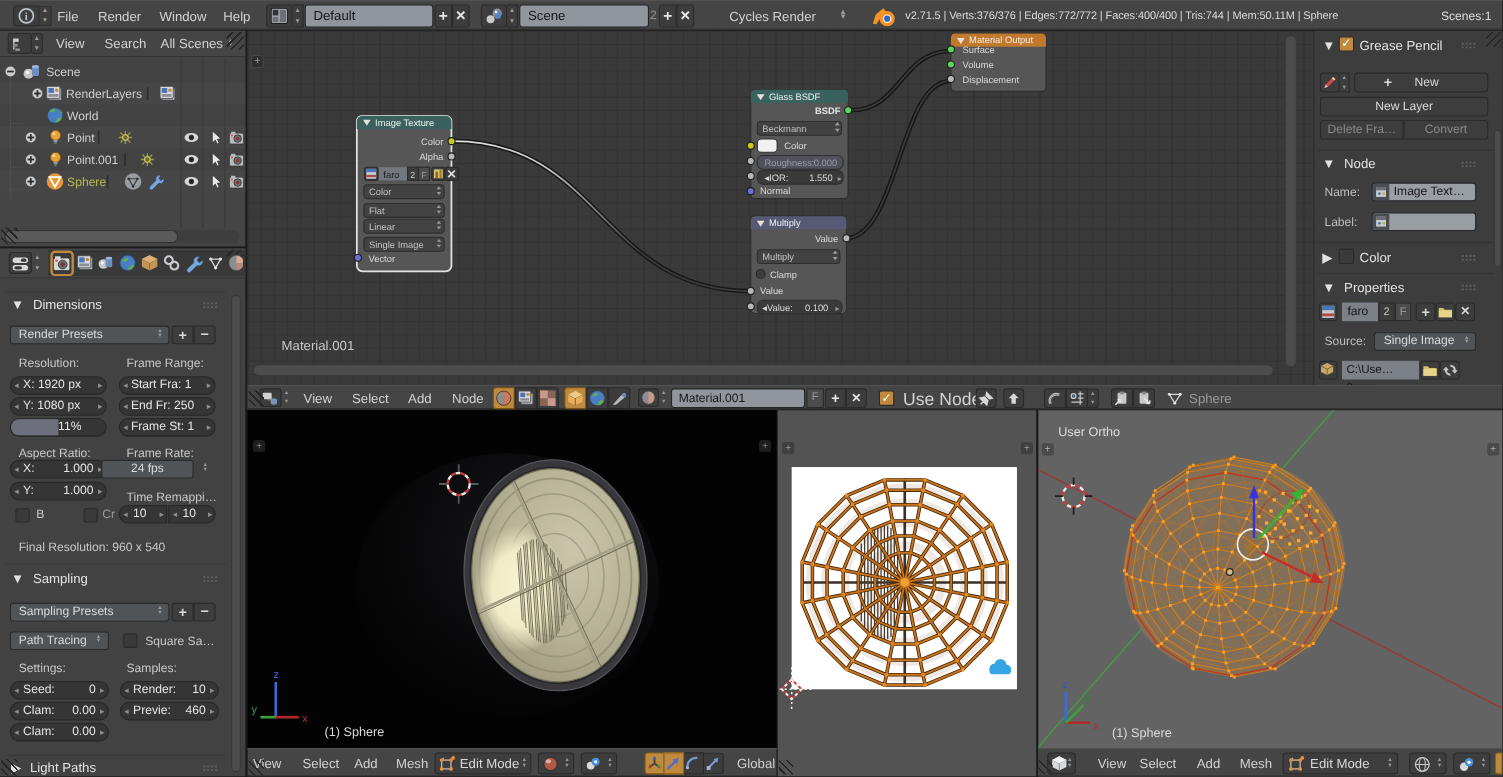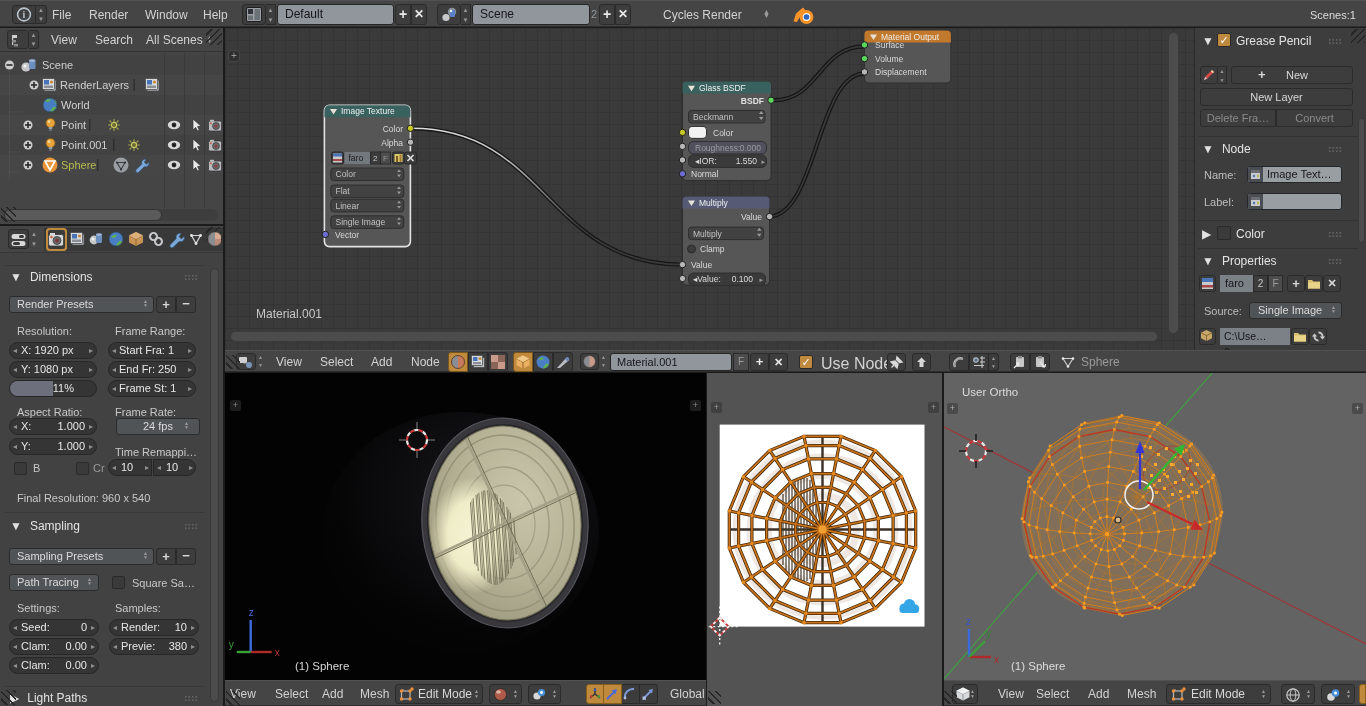--- a/index.html
+++ b/index.html
@@ -66,20 +66,21 @@
   <div class="abs btn" style="left:615px;top:3px;width:16px;height:21px;color:#e8e8e8;font-size:12px;font-weight:bold;text-align:center;line-height:19px;border-radius:0 3px 3px 0;">✕</div>
 
   <div class="abs" style="left:663px;top:7px;color:#d2d2d2;font-size:12px;">Cycles Render</div>
   <div class="abs arrows" style="left:763px;top:9px;">▲<br>▼</div>
 
   <svg class="abs" style="left:792px;top:4px;" width="24" height="20" viewBox="0 0 24 20">
     <circle cx="14.5" cy="12" r="5.4" fill="#f8f4ea" stroke="#f79226" stroke-width="3"></circle>
     <circle cx="14.5" cy="12" r="2.8" fill="#2f66c0"></circle>
     <path d="M1.5 16.5 L4 8.5 L11 2.5 L14.5 6.5 L8 12 L4.8 17 Z" fill="#f79226"></path>
   </svg>
+  <div class="abs" style="left:823px;top:8px;color:#dcdcdc;font-size:10px;letter-spacing:-0.1px;">v2.71.5 | Verts:376/376 | Edges:772/772 | Faces:400/400 | Tris:744 | Mem:50.11M | Sphere</div>
   <div class="abs" style="left:1310px;top:8px;color:#dcdcdc;font-size:11px;">Scenes:1</div>
 </div>
 
 <div class="abs" id="outliner" style="left:0;top:28px;width:223px;height:196px;background:#454545;">
 
   <div class="abs" style="left:0;top:0;width:223px;height:24px;background:#454545;border-bottom:1px solid #323232;"></div>
   <div class="abs btn" style="left:7px;top:2px;width:22px;height:19px;">
     <svg width="14" height="13" viewBox="0 0 14 13" style="margin:3px 0 0 3px;">
           <rect x="1" y="1" width="5" height="3" fill="#cfcfcf"></rect>
           <rect x="1" y="2" width="1.2" height="9" fill="#cfcfcf"></rect>
@@ -352,21 +353,21 @@
   <div class="abs numbtn" style="left:9px;top:135px;width:88px;height:17px;line-height:15px;"><span style="position:absolute;left:3px;color:#909090;font-size:8px;">◂</span><span style="margin-left:11px;">Y: 1080 px</span><span style="position:absolute;right:3px;color:#909090;font-size:8px;">▸</span></div>
   <div class="abs numbtn" style="left:108px;top:135px;width:88px;height:17px;line-height:15px;"><span style="position:absolute;left:3px;color:#909090;font-size:8px;">◂</span><span style="margin-left:10px;">End Fr: 250</span><span style="position:absolute;right:3px;color:#909090;font-size:8px;">▸</span></div>
   <div class="abs numbtn" style="left:9px;top:154px;width:88px;height:17px;overflow:hidden;">
         <div style="position:absolute;left:0;top:0;width:50%;height:100%;background:#6e6f7c;"></div>
         <span style="position:absolute;right:22px;line-height:15px;">11%</span>
       </div>
   <div class="abs numbtn" style="left:108px;top:154px;width:88px;height:17px;line-height:15px;"><span style="position:absolute;left:3px;color:#909090;font-size:8px;">◂</span><span style="margin-left:10px;">Frame St: 1</span><span style="position:absolute;right:3px;color:#909090;font-size:8px;">▸</span></div>
   <div class="abs" style="left:17px;top:180px;">Aspect Ratio:</div>
   <div class="abs" style="left:115px;top:180px;">Frame Rate:</div>
   <div class="abs numbtn" style="left:9px;top:192px;width:88px;height:17px;line-height:15px;"><span style="position:absolute;left:3px;color:#909090;font-size:8px;">◂</span><span style="margin-left:11px;">X:</span><span style="position:absolute;right:11px;">1.000</span><span style="position:absolute;right:3px;color:#909090;font-size:8px;">▸</span></div>
-  <div class="abs dropw" style="left:116px;top:192px;width:84px;height:17px;line-height:15px;padding-left:26px;">24 fps</div>
+  <div class="abs dropw" style="left:92px;top:192px;width:84px;height:17px;line-height:15px;padding-left:26px;">24 fps</div>
   <div class="abs arrows" style="left:184px;top:195px;font-size:5px;">▲<br>▼</div>
   <div class="abs numbtn" style="left:9px;top:212px;width:88px;height:17px;line-height:15px;"><span style="position:absolute;left:3px;color:#909090;font-size:8px;">◂</span><span style="margin-left:11px;">Y:</span><span style="position:absolute;right:11px;">1.000</span><span style="position:absolute;right:3px;color:#909090;font-size:8px;">▸</span></div>
   <div class="abs" style="left:115px;top:220px;">Time Remappi…</div>
   <div class="abs cb" style="left:14px;top:236px;width:13px;height:13px;"></div>
   <div class="abs" style="left:33px;top:236px;">B</div>
   <div class="abs cb" style="left:76px;top:236px;width:13px;height:13px;"></div>
   <div class="abs" style="left:93px;top:236px;color:#9a9a9a;">Cr</div>
   <div class="abs numbtn" style="left:108px;top:233px;width:44px;height:17px;line-height:15px;border-radius:9px 0 0 9px;"><span style="position:absolute;left:3px;color:#909090;font-size:8px;">◂</span><span style="margin-left:12px;">10</span><span style="position:absolute;right:2px;color:#909090;font-size:8px;">▸</span></div>
   <div class="abs numbtn" style="left:153px;top:233px;width:43px;height:17px;line-height:15px;border-radius:0 9px 9px 0;"><span style="position:absolute;left:3px;color:#909090;font-size:8px;">◂</span><span style="margin-left:12px;">10</span><span style="position:absolute;right:2px;color:#909090;font-size:8px;">▸</span></div>
   <div class="abs" style="left:17px;top:266px;">Final Resolution: 960 x 540</div>
@@ -380,21 +381,21 @@
   <div class="abs btn" style="left:176px;top:322px;width:20px;height:17px;text-align:center;line-height:14px;font-size:13px;font-weight:bold;border-radius:0 3px 3px 0;">−</div>
   <div class="abs dropw" style="left:9px;top:348px;width:90px;height:17px;line-height:15px;padding-left:7px;">Path Tracing</div>
   <div class="abs arrows" style="left:87px;top:351px;font-size:5px;">▲<br>▼</div>
   <div class="abs cb" style="left:112px;top:350px;width:13px;height:13px;"></div>
   <div class="abs" style="left:132px;top:351px;">Square Sa…</div>
   <div class="abs" style="left:17px;top:376px;">Settings:</div>
   <div class="abs" style="left:115px;top:376px;">Samples:</div>
   <div class="abs numbtn" style="left:9px;top:393px;width:90px;height:17px;line-height:15px;"><span style="position:absolute;left:3px;color:#909090;font-size:8px;">◂</span><span style="margin-left:11px;">Seed:</span><span style="position:absolute;right:11px;">0</span><span style="position:absolute;right:3px;color:#909090;font-size:8px;">▸</span></div>
   <div class="abs numbtn" style="left:109px;top:393px;width:90px;height:17px;line-height:15px;"><span style="position:absolute;left:3px;color:#909090;font-size:8px;">◂</span><span style="margin-left:11px;">Render:</span><span style="position:absolute;right:11px;">10</span><span style="position:absolute;right:3px;color:#909090;font-size:8px;">▸</span></div>
   <div class="abs numbtn" style="left:9px;top:412px;width:90px;height:17px;line-height:15px;"><span style="position:absolute;left:3px;color:#909090;font-size:8px;">◂</span><span style="margin-left:11px;">Clam:</span><span style="position:absolute;right:11px;">0.00</span><span style="position:absolute;right:3px;color:#909090;font-size:8px;">▸</span></div>
-  <div class="abs numbtn" style="left:109px;top:412px;width:90px;height:17px;line-height:15px;"><span style="position:absolute;left:3px;color:#909090;font-size:8px;">◂</span><span style="margin-left:11px;">Previe:</span><span style="position:absolute;right:11px;">380</span><span style="position:absolute;right:3px;color:#909090;font-size:8px;">▸</span></div>
+  <div class="abs numbtn" style="left:109px;top:412px;width:90px;height:17px;line-height:15px;"><span style="position:absolute;left:3px;color:#909090;font-size:8px;">◂</span><span style="margin-left:11px;">Previe:</span><span style="position:absolute;right:11px;">460</span><span style="position:absolute;right:3px;color:#909090;font-size:8px;">▸</span></div>
   <div class="abs numbtn" style="left:9px;top:431px;width:90px;height:17px;line-height:15px;"><span style="position:absolute;left:3px;color:#909090;font-size:8px;">◂</span><span style="margin-left:11px;">Clam:</span><span style="position:absolute;right:11px;">0.00</span><span style="position:absolute;right:3px;color:#909090;font-size:8px;">▸</span></div>
   <div class="abs" style="left:5px;top:460px;width:200px;height:1px;background:#383838;"></div>
   <div class="abs panelhdr" style="left:10px;top:465px;">▶<span style="margin-left:8px;">Light Paths</span></div>
   <div class="abs dots" style="left:184px;top:469px;"></div>
 
   <div class="abs" style="left:210px;top:42px;width:9px;height:434px;background:#4c4c4c;border:1px solid #383838;border-radius:5px;"></div>
 </div>
 
 <div class="abs" id="nodearea" style="left:225px;top:28px;width:1141px;height:344px;background:#3a3a3a;">
 

